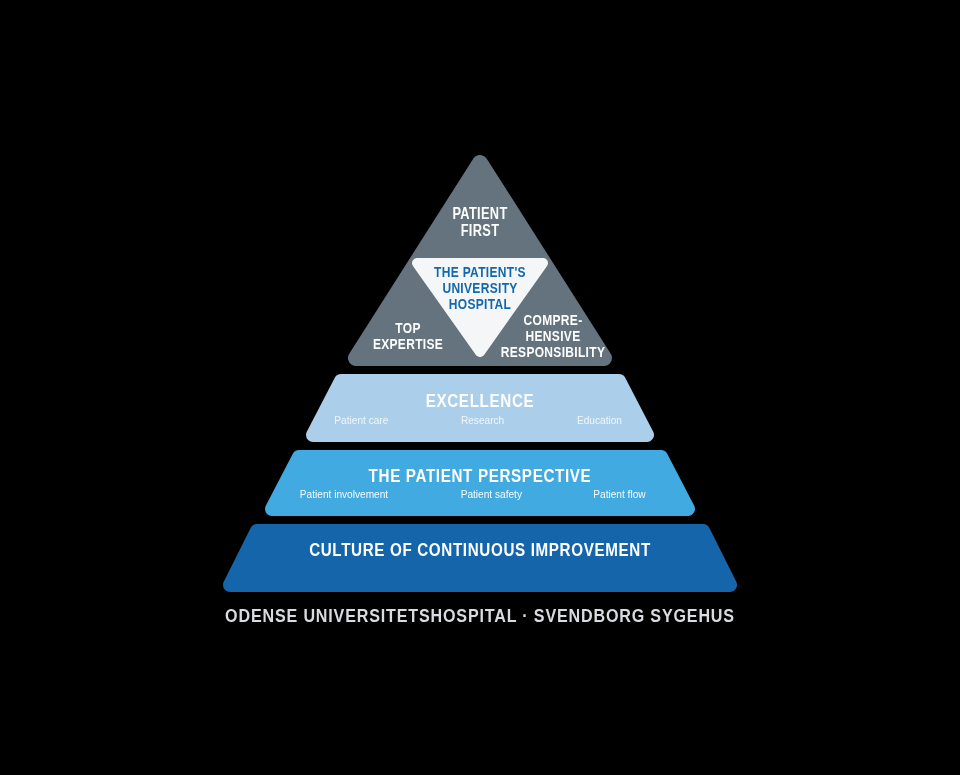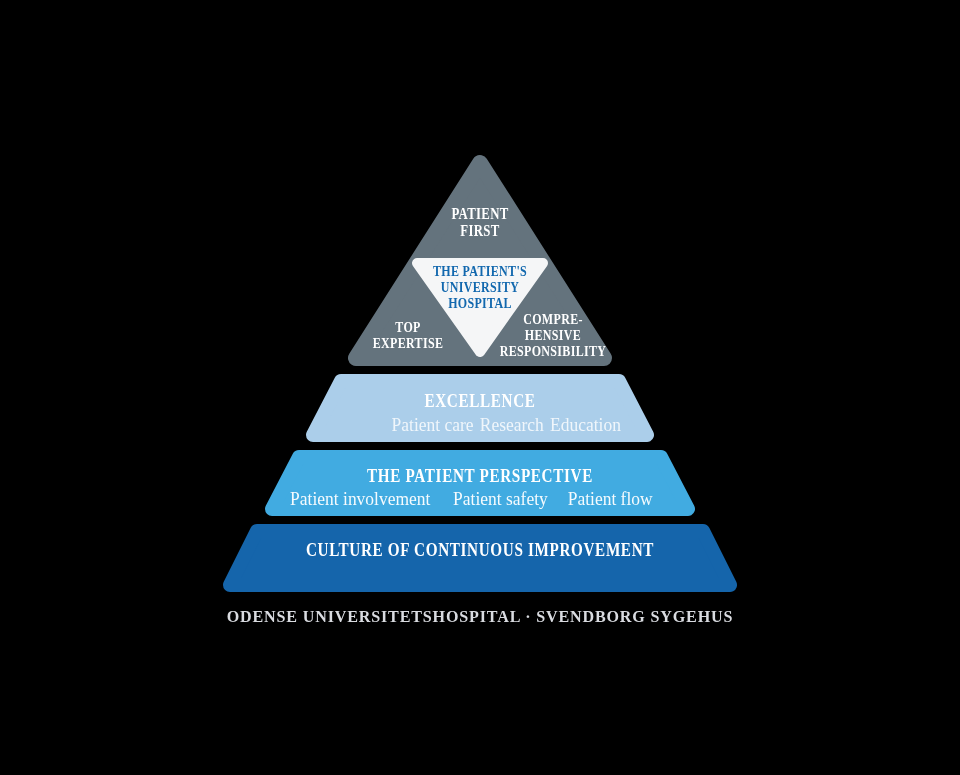--- a/index.html
+++ b/index.html
@@ -2,21 +2,21 @@
 <html><head>
 <meta charset="utf-8">
 <style>
   html, body { margin: 0; padding: 0; background: #000; }
   .canvas {
     position: relative;
     width: 960px;
     height: 756px;
     background: #000000;
     overflow: hidden;
-    font-family: Liberation Serif, serif;
+    font-family: Liberation Sans, sans-serif;
   }
   svg.shapes { position: absolute; left: 0; top: 0; }
 
   .lbl {
     position: absolute;
     white-space: pre-line;
     text-align: center;
     font-weight: bold;
     color: #ffffff;
     line-height: 1.06;
@@ -32,22 +32,22 @@
     font-weight: bold;
     color: #ffffff;
     font-size: 19px;
     letter-spacing: 0.8px;
     white-space: nowrap;
     transform: translateX(-50%) scaleX(0.8);
   }
   .subs {
     position: absolute;
     display: flex;
-    justify-content: flex-end;
-    font-size: 19px;
+    justify-content: space-between;
+    font-size: 11px;
     color: rgba(255,255,255,0.95);
   }
   .subs span { transform: scaleX(0.92); white-space: nowrap; }
   .subs.light span { color: rgba(255,255,255,0.82); }
 
   .footer-lbl {
     position: absolute;
     font-weight: bold;
     font-size: 17.5px;
     color: #d9dbe0;
@@ -90,21 +90,21 @@
 RESPONSIBILITY</div>
 
   <div class="band-title" style="left:480px; top:390px;">EXCELLENCE</div>
   <div class="subs light" style="left:332px; top:414px; width:292px;">
     <span>Patient care</span>
     <span>Research</span>
     <span>Education</span>
   </div>
 
   <div class="band-title" style="left:480px; top:465px;">THE PATIENT PERSPECTIVE</div>
-  <div class="subs" style="left:304px; top:488px; width:352px;gap:12px;">
+  <div class="subs" style="left:296px; top:488px; width:352px;gap:12px;">
     <span>Patient involvement</span>
     <span>Patient safety</span>
     <span>Patient flow</span>
   </div>
 
   <div class="band-title" style="left:480px; top:539px;">CULTURE OF CONTINUOUS IMPROVEMENT</div>
 
   <div class="footer-lbl" style="left:480px; top:606px;">ODENSE UNIVERSITETSHOSPITAL · SVENDBORG SYGEHUS</div>
 
 </div>

